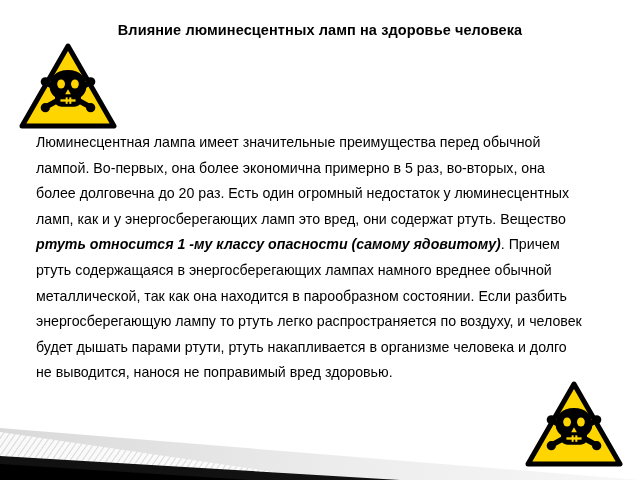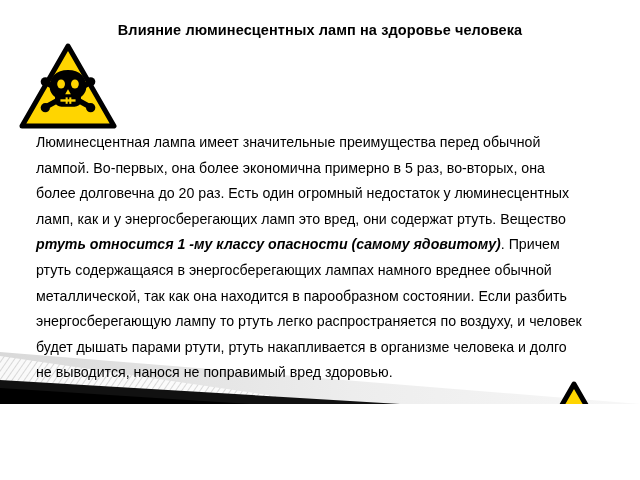--- a/index.html
+++ b/index.html
@@ -9,21 +9,21 @@
   body {
     width: 640px;
     height: 480px;
     font-family: "Liberation Sans", sans-serif;
     background: #ffffff;
     overflow: hidden;
   }
   .slide {
     position: relative;
     width: 640px;
-    height: 404px;
+    height: 480px;
     background: #ffffff;
     overflow: hidden;
   }
 
   
   .deco-band {
     position: absolute;
     left: 0;
     bottom: 0;
     width: 640px;

